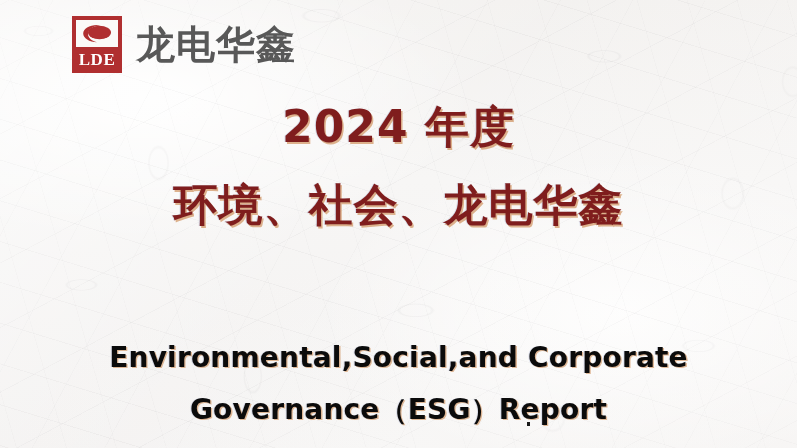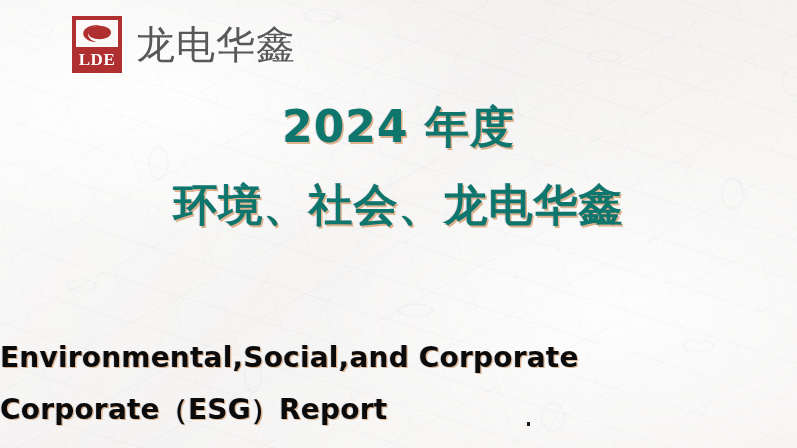--- a/index.html
+++ b/index.html
@@ -119,54 +119,55 @@
     letter-spacing: 0.5px;
     line-height: 24px;
     height: 26px;
     display: flex;
     align-items: center;
   }
 
   .brand-name {
     color: #585858;
     font-size: 39px;
-    font-weight: normal;
+    font-weight: bold;
     letter-spacing: 1px;
     line-height: 1;
     white-space: nowrap;
     font-family: "DejaVu Sans", "Liberation Sans", sans-serif;
   }
 
   
   .titles {
     position: absolute;
     left: 0;
     right: 0;
     top: 88px;
     text-align: center;
   }
 
   .cn-line {
-    color: #0f766e;
+    color: #7f1d1d;
     font-weight: bold;
     font-size: 44px;
     line-height: 78px;
     letter-spacing: 1px;
     white-space: nowrap;
     font-family: "DejaVu Sans", "Liberation Sans", sans-serif;
     text-shadow:
       1.5px 1.5px 0 rgba(196,118,52,0.55),
       -1px 0 0 rgba(70,90,160,0.18);
   }
 
   .en-block {
     position: absolute;
     left: 0;
     right: 0;
     top: 332px;
+    text-align: center;
   }
 
   .en-line {
     color: #0b0b0b;
     font-weight: bold;
     font-size: 28px;
     line-height: 52px;
     letter-spacing: 0.2px;
     white-space: nowrap;
     font-family: "DejaVu Sans", "Liberation Sans", sans-serif;
@@ -209,18 +210,18 @@
     <div class="brand-name">龙电华鑫</div>
   </div>
 
   <div class="titles">
     <div class="cn-line">2024 年度</div>
     <div class="cn-line">环境、社会、龙电华鑫</div>
   </div>
 
   <div class="en-block">
     <div class="en-line">Environmental,Social,and Corporate</div>
-    <div class="en-line">Corporate（ESG）Report</div>
+    <div class="en-line">Governance（ESG）Report</div>
   </div>
 
   <div class="speck"></div>
 
 </div>
 
 </body></html>

